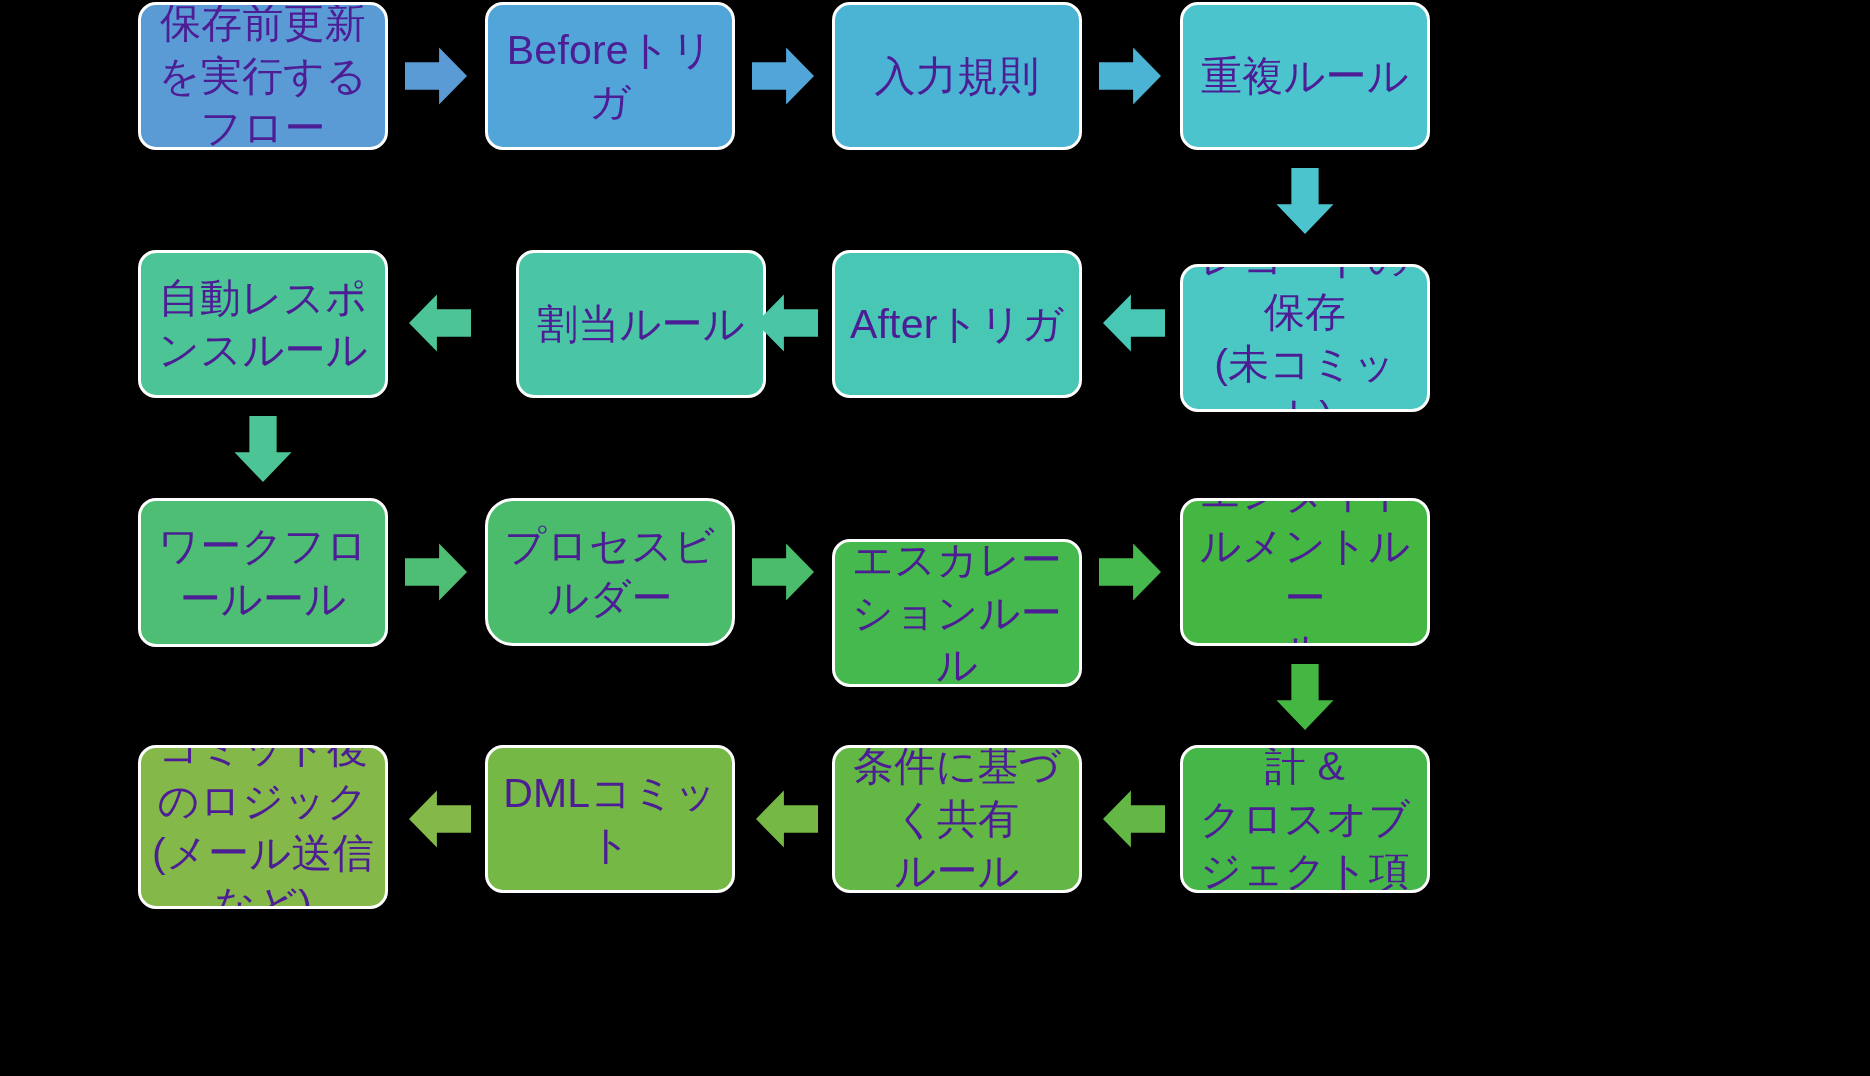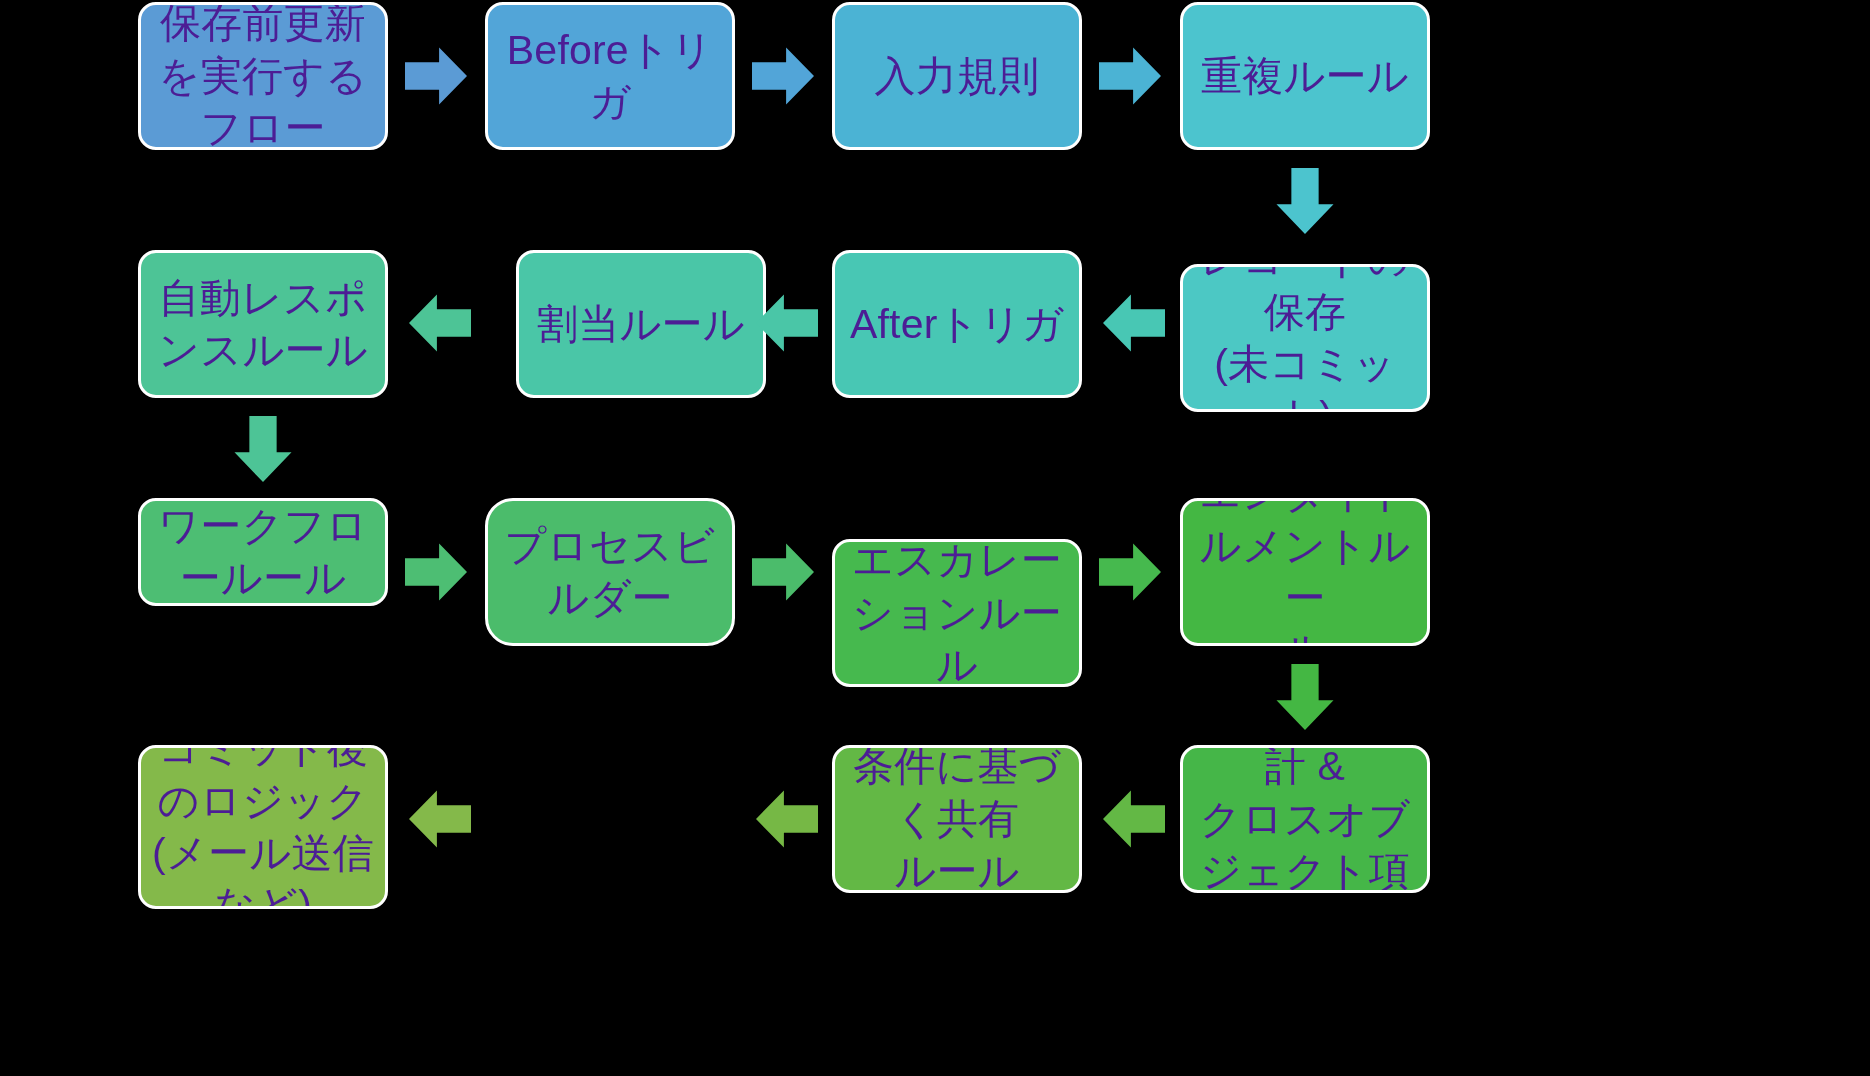--- a/index.html
+++ b/index.html
@@ -85,21 +85,21 @@
 
   <div class="node" style="left: 832px; top: 250px; width: 250px; height: 148px; background-color: rgb(72, 199, 180);">Afterトリガ</div>
 
   <div class="arrow arrow-left" style="left: 1103px; top: 292px; width: 62px; height: 62px; background-color: rgb(72, 199, 180);"></div>
 
   <div class="node" style="left: 1180px; top: 264px; width: 250px; height: 148px; background-color: rgb(76, 200, 196);">レコードの保存
 (未コミット)</div>
 
   <div class="arrow arrow-down" style="left: 232px; top: 416px; width: 62px; height: 66px; background-color: rgb(77, 196, 150);"></div>
 
-  <div class="node" style="left: 138px; top: 498px; width: 250px; height: 108px; background-color: rgb(77, 190, 115);">ワークフロールール</div>
+  <div class="node" style="left: 138px; top: 498px; width: 250px; height: 149px; background-color: rgb(77, 190, 115);">ワークフロールール</div>
 
   <div class="arrow arrow-right" style="left: 405px; top: 541px; width: 62px; height: 62px; background-color: rgb(77, 190, 115);"></div>
 
   <div class="node" style="left: 485px; top: 498px; width: 250px; height: 148px; background-color: rgb(75, 188, 107); border-radius: 28px;">プロセスビルダー</div>
 
   <div class="arrow arrow-right" style="left: 752px; top: 541px; width: 62px; height: 62px; background-color: rgb(75, 188, 107);"></div>
 
   <div class="node" style="left: 832px; top: 498px; width: 250px; height: 148px; background-color: rgb(70, 185, 78); margin-top: 41px;">エスカレーションルール</div>
 
   <div class="arrow arrow-right" style="left: 1099px; top: 541px; width: 62px; height: 62px; background-color: rgb(70, 185, 78);"></div>
@@ -107,20 +107,21 @@
   <div class="node" style="left: 1180px; top: 498px; width: 250px; height: 148px; background-color: rgb(68, 183, 67);">エンタイトルメントルー
 ル</div>
 
   <div class="arrow arrow-down" style="left: 1274px; top: 664px; width: 62px; height: 66px; background-color: rgb(68, 183, 67);"></div>
 
   <div class="node" style="left: 138px; top: 745px; width: 250px; height: 164px; background-color: rgb(132, 185, 74);">コミット後のロジック
 (メール送信など)</div>
 
   <div class="arrow arrow-left" style="left: 409px; top: 788px; width: 62px; height: 62px; background-color: rgb(132, 185, 74);"></div>
 
+  <div class="node" style="left: 485px; top: 745px; width: 250px; height: 148px; background-color: rgb(118, 184, 69);">DMLコミット</div>
 
   <div class="arrow arrow-left" style="left: 756px; top: 788px; width: 62px; height: 62px; background-color: rgb(118, 184, 69);"></div>
 
   <div class="node" style="left: 832px; top: 745px; width: 250px; height: 148px; background-color: rgb(99, 184, 69);">条件に基づく共有
 ルール</div>
 
   <div class="arrow arrow-left" style="left: 1103px; top: 788px; width: 62px; height: 62px; background-color: rgb(99, 184, 69);"></div>
 
   <div class="node" style="left: 1180px; top: 745px; width: 250px; height: 148px; background-color: rgb(69, 182, 72);">積み上げ集計 &amp;
 クロスオブジェクト項

